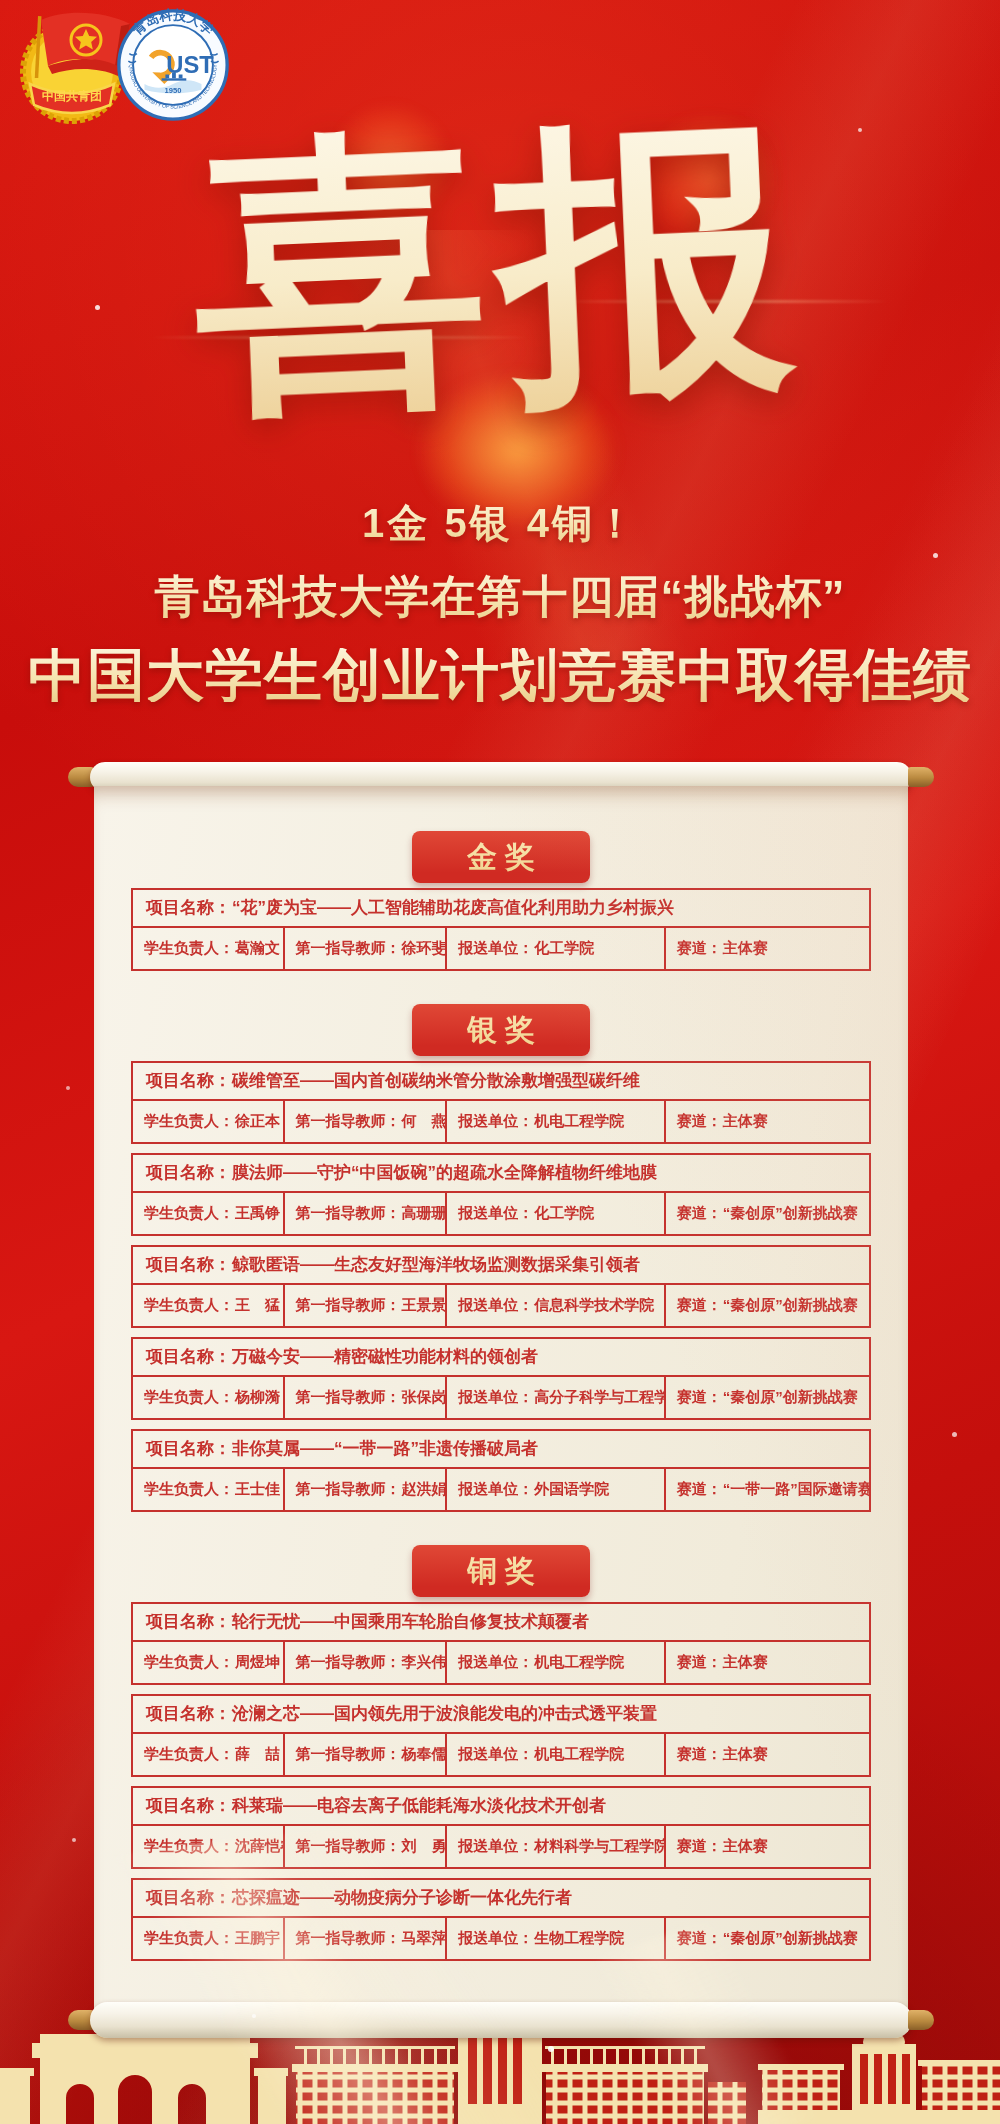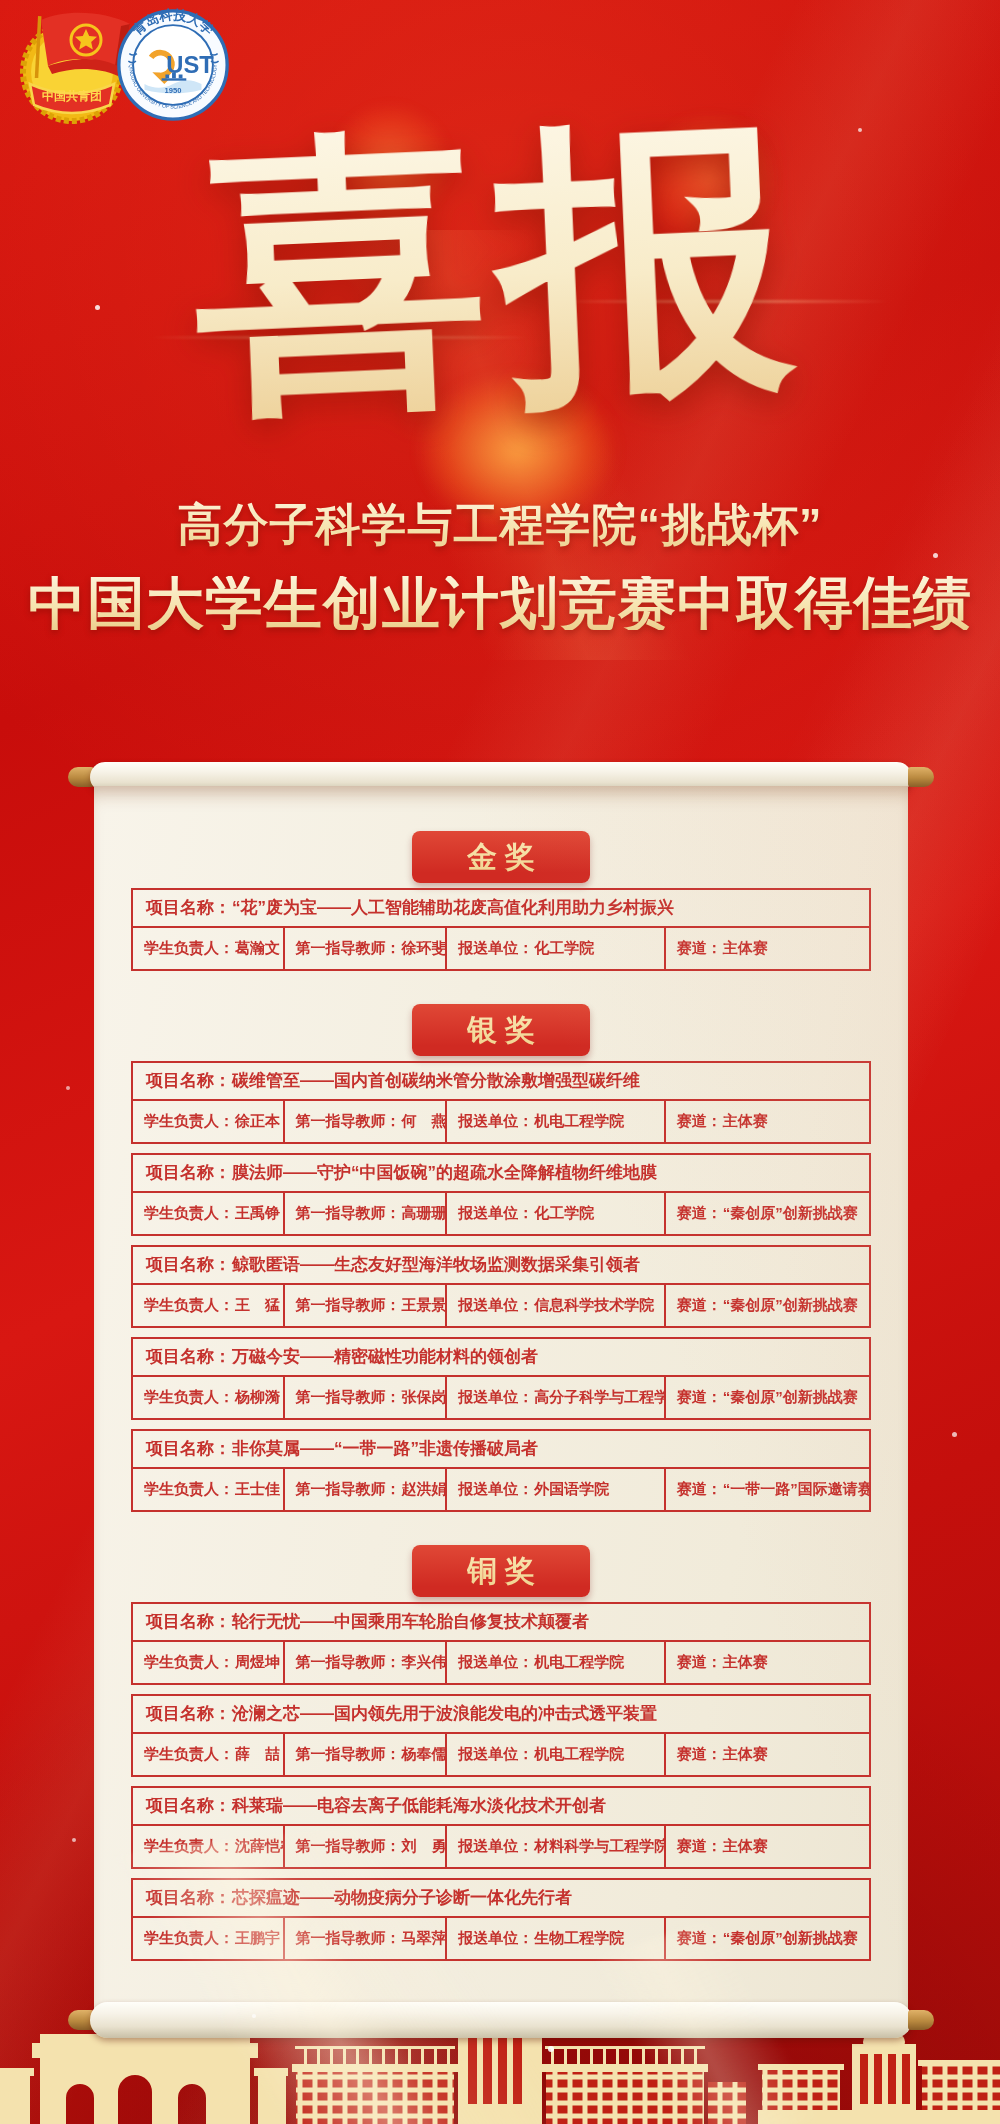--- a/index.html
+++ b/index.html
@@ -156,21 +156,22 @@
   <rect x="48" y="74" width="26" height="2.5" fill="#2f6db5"></rect>
   <rect x="52" y="70" width="4" height="4" fill="#2f6db5"></rect>
   <rect x="59" y="68" width="4" height="6" fill="#2f6db5"></rect>
   <rect x="66" y="70" width="4" height="4" fill="#2f6db5"></rect>
   <text x="60" y="89" text-anchor="middle" font-size="8" font-weight="bold" fill="#2f6db5">1950</text>
 </svg>
 
 <div class="xibao">喜报</div>
 
 <div class="headline">
-  <div class="h2 gold-text">高分子科学与工程学院“挑战杯”</div>
+  <div class="h1 gold-text">1金 5银 4铜！</div>
+  <div class="h2 gold-text">青岛科技大学在第十四届“挑战杯”</div>
   <div class="h3 gold-text">中国大学生创业计划竞赛中取得佳绩</div>
 </div>
 
 <div class="scroll">
   <div class="roller roller-top">
     <div class="knob knob-left"></div>
     <div class="bar"></div>
     <div class="knob knob-right"></div>
   </div>
   <div class="paper">

